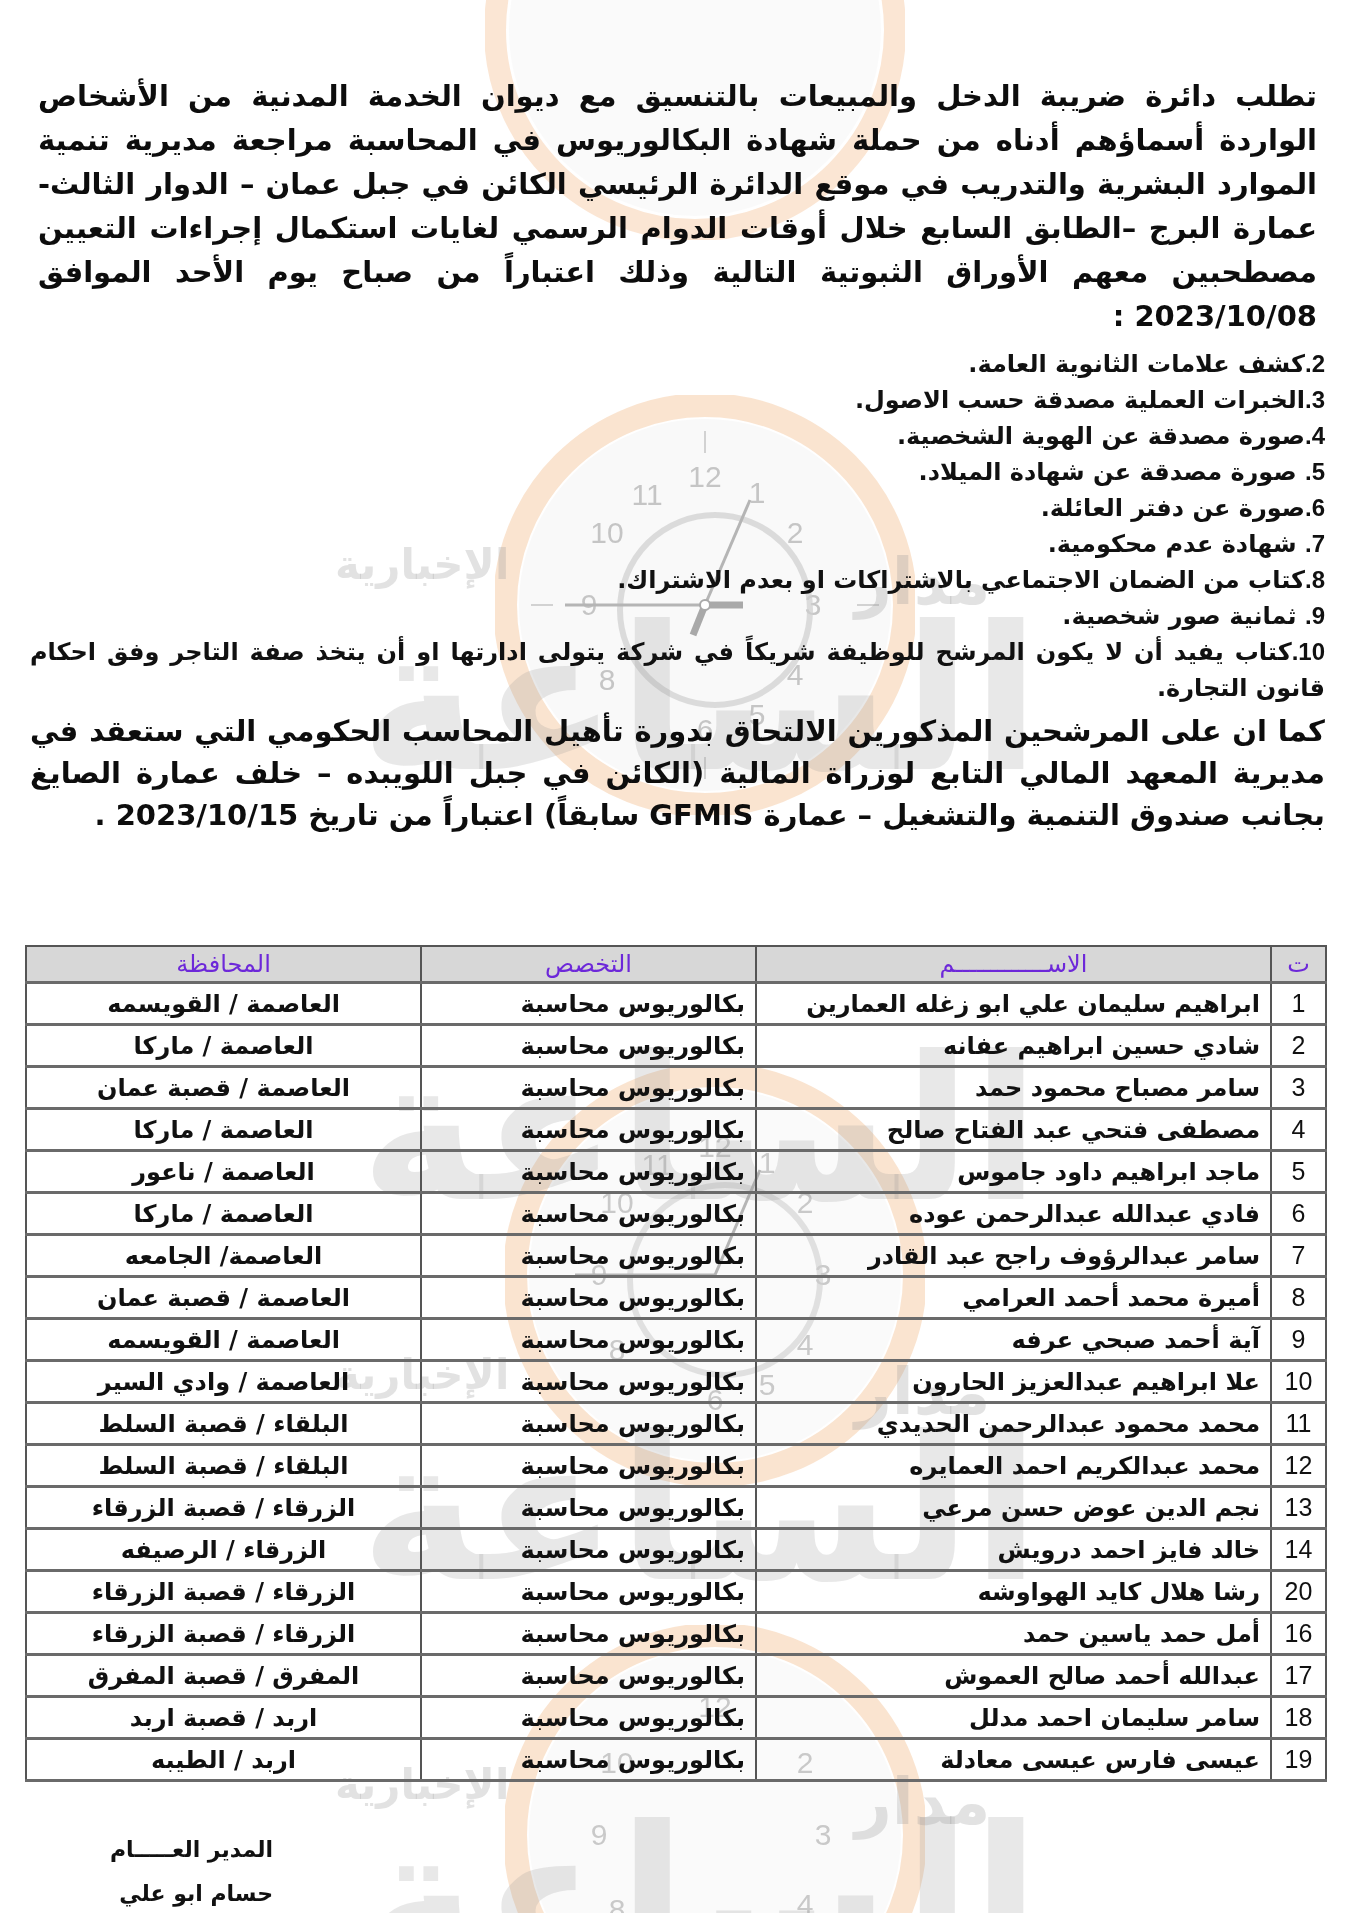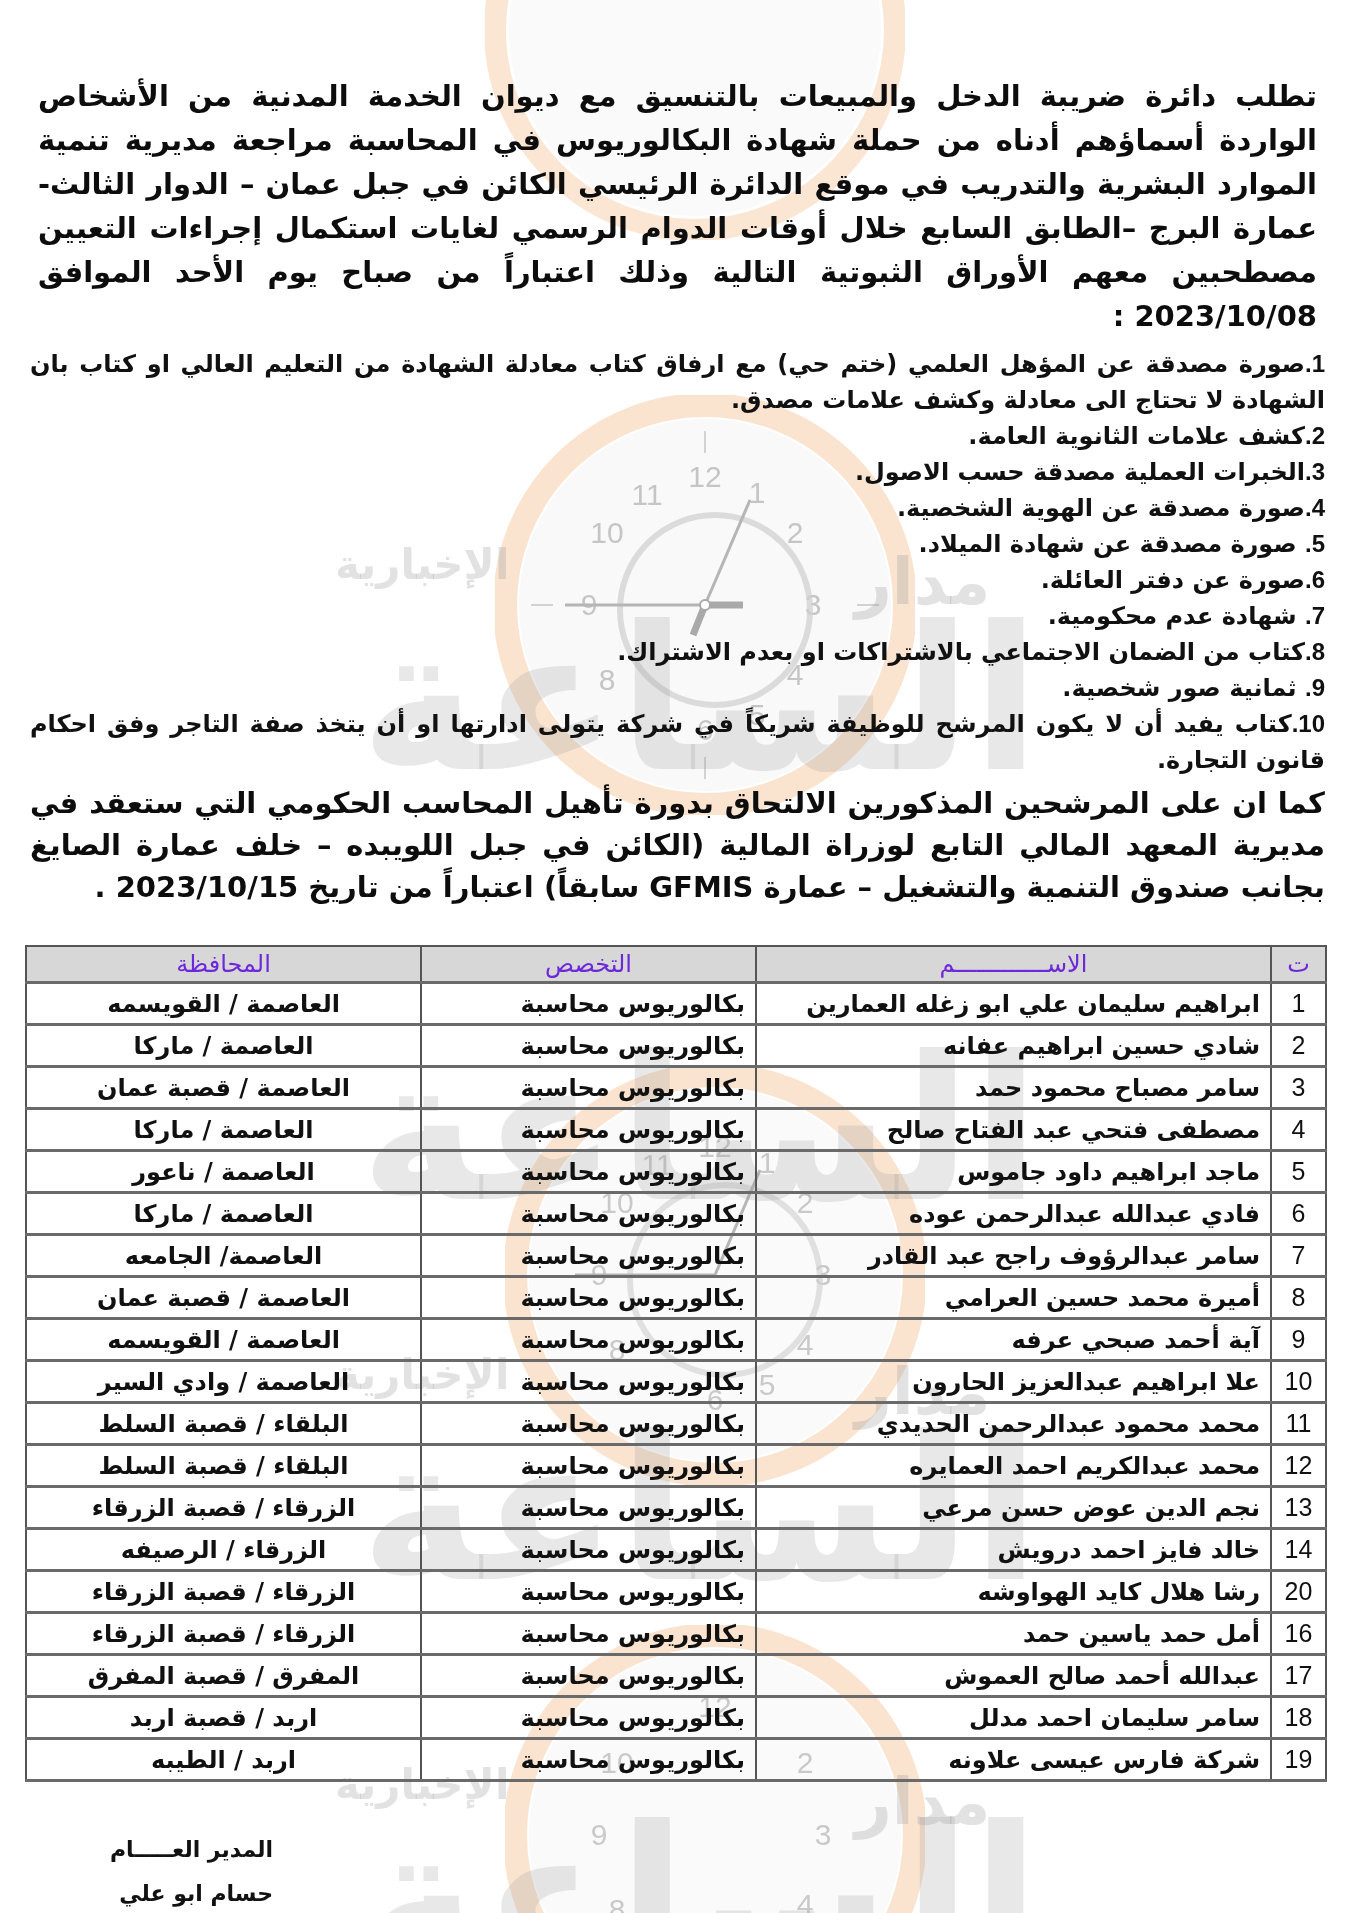--- a/index.html
+++ b/index.html
@@ -223,21 +223,20 @@
 
   <div class="wm-text wm-small" style="left:335px; top:1760px;">الإخبارية</div>
   <div class="wm-text wm-small" style="left:855px; top:1765px; font-size:64px;">مدار</div>
   <div class="wm-text wm-big" style="left:360px; top:1800px;">الساعة</div>
 </div>
 
 <div class="doc">
   <p class="para-intro">تطلب دائرة ضريبة الدخل والمبيعات بالتنسيق مع ديوان الخدمة المدنية من الأشخاص الواردة أسماؤهم أدناه من حملة شهادة البكالوريوس في المحاسبة مراجعة  مديرية تنمية الموارد البشرية والتدريب في موقع الدائرة الرئيسي  الكائن في جبل عمان – الدوار الثالث-عمارة البرج –الطابق السابع خلال أوقات الدوام الرسمي لغايات استكمال إجراءات التعيين مصطحبين معهم الأوراق الثبوتية التالية وذلك اعتباراً من صباح يوم الأحد الموافق 2023/10/08  :</p>
 
   <ul class="req-list">
-    <li class="req-item"><span class="req-num">1.</span><span>صورة مصدقة عن المؤهل العلمي (ختم حي) مع ارفاق كتاب معادلة الشهادة من التعليم العالي او كتاب بان الشهادة لا تحتاج الى معادلة وكشف علامات مصدق.</span></li>
     <li class="req-item"><span class="req-num">2.</span><span>كشف علامات الثانوية العامة.</span></li>
     <li class="req-item"><span class="req-num">3.</span><span>الخبرات العملية مصدقة حسب الاصول.</span></li>
     <li class="req-item"><span class="req-num">4.</span><span>صورة مصدقة عن الهوية الشخصية.</span></li>
     <li class="req-item"><span class="req-num">5.</span><span> صورة مصدقة عن شهادة الميلاد.</span></li>
     <li class="req-item"><span class="req-num">6.</span><span>صورة عن دفتر العائلة.</span></li>
     <li class="req-item"><span class="req-num">7.</span><span> شهادة عدم محكومية.</span></li>
     <li class="req-item"><span class="req-num">8.</span><span>كتاب من الضمان الاجتماعي بالاشتراكات او بعدم الاشتراك.</span></li>
     <li class="req-item"><span class="req-num">9.</span><span> ثمانية صور شخصية.</span></li>
     <li class="req-item"><span class="req-num">10.</span><span>كتاب يفيد  أن لا يكون المرشح للوظيفة شريكاً في شركة يتولى ادارتها او أن يتخذ صفة التاجر وفق احكام قانون التجارة.</span></li>
   </ul>
@@ -298,21 +297,21 @@
         <td class="col-gov">العاصمة / ماركا</td>
       </tr>
       <tr>
         <td class="col-num">7</td>
         <td class="col-name">سامر عبدالرؤوف راجح عبد القادر</td>
         <td class="col-spec">بكالوريوس محاسبة</td>
         <td class="col-gov">العاصمة/ الجامعه</td>
       </tr>
       <tr>
         <td class="col-num">8</td>
-        <td class="col-name">أميرة محمد حسين العرامي</td>
+        <td class="col-name">أميرة محمد أحمد العرامي</td>
         <td class="col-spec">بكالوريوس محاسبة</td>
         <td class="col-gov">العاصمة / قصبة عمان</td>
       </tr>
       <tr>
         <td class="col-num">9</td>
         <td class="col-name">آية أحمد صبحي عرفه</td>
         <td class="col-spec">بكالوريوس محاسبة</td>
         <td class="col-gov">العاصمة / القويسمه</td>
       </tr>
       <tr>
@@ -364,21 +363,21 @@
         <td class="col-gov">المفرق / قصبة المفرق</td>
       </tr>
       <tr>
         <td class="col-num">18</td>
         <td class="col-name">سامر سليمان احمد مدلل</td>
         <td class="col-spec">بكالوريوس محاسبة</td>
         <td class="col-gov">اربد / قصبة اربد</td>
       </tr>
       <tr>
         <td class="col-num">19</td>
-        <td class="col-name">شركة فارس عيسى علاونه</td>
+        <td class="col-name">عيسى فارس عيسى معادلة</td>
         <td class="col-spec">بكالوريوس محاسبة</td>
         <td class="col-gov">اربد / الطيبه</td>
       </tr>
     </tbody>
 </table>
 
 <div class="signature">
   <div>المدير العـــــام</div>
   <div>حسام ابو علي</div>
 </div>

